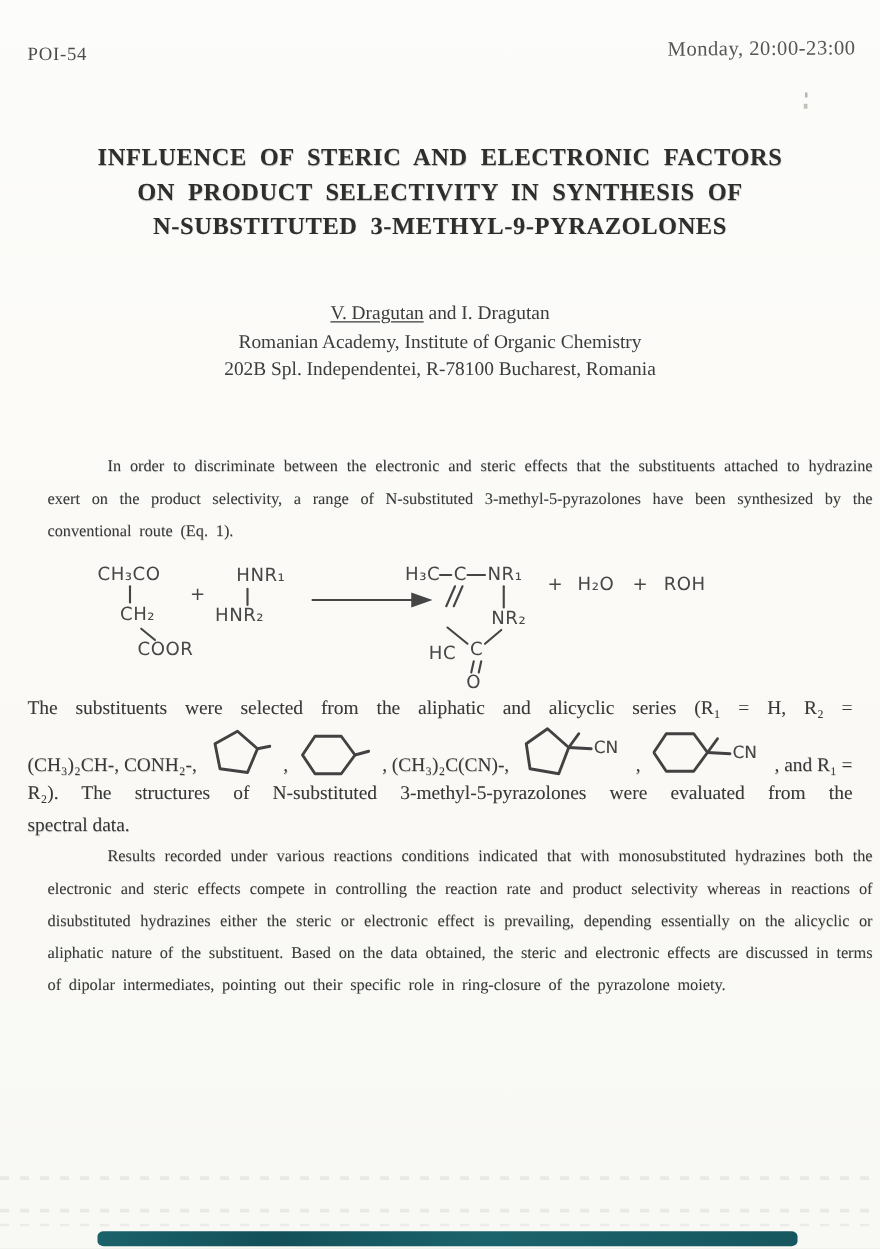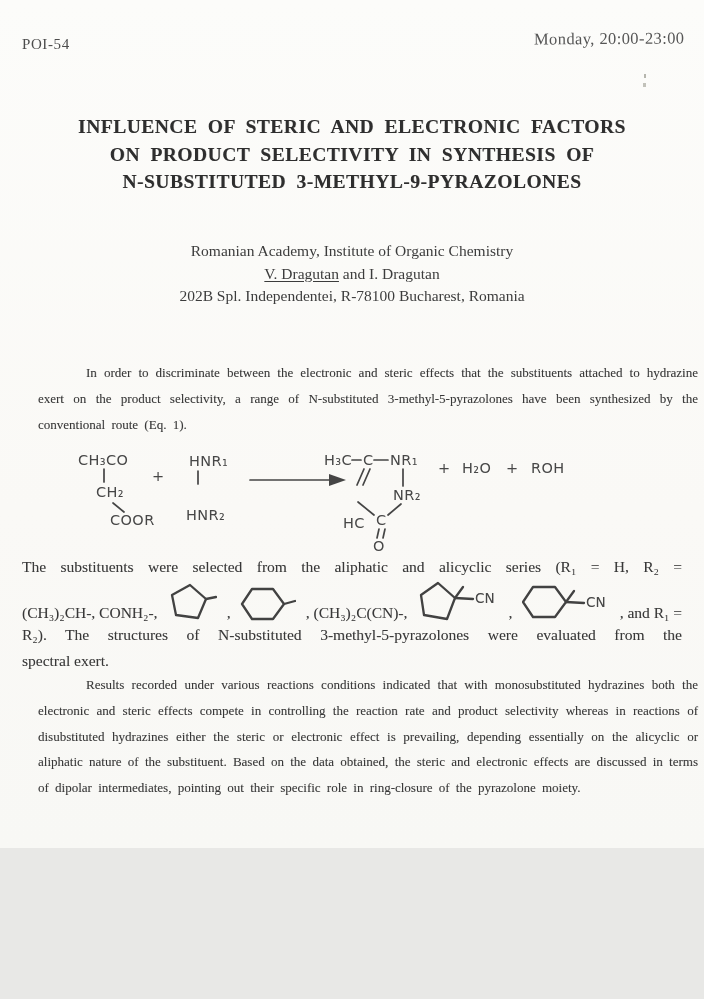--- a/index.html
+++ b/index.html
@@ -1,17 +1,17 @@
 <!DOCTYPE html>
 <html><head>
 <meta charset="utf-8">
 <style>
   html,body { margin:0; padding:0; background:#e8e8e6; }
   .page {
-    position:relative; width:704px; height:848px; margin:0 auto;
+    position:relative; width:704px; height:999px; margin:0 auto;
     background:linear-gradient(180deg,#fcfcfa 0%,#faf9f6 60%,#f8f8f5 100%);
     font-family:"Liberation Serif","DejaVu Serif",serif;
     color:#3a3a3a; overflow:hidden;
   }
   
   .session-code { position:absolute; left:22px; top:36px; font-size:15px; letter-spacing:.6px; color:#4c4c4c; }
   .session-sched { position:absolute; right:20px; top:29px; font-size:16.5px; letter-spacing:.4px; color:#565656; transform:rotate(-.4deg); }
   .speck { position:absolute; left:644px; top:74px; width:2px; height:4px; background:#b6b6ae; }
   .speck2 { position:absolute; left:643px; top:83px; width:3px; height:4px; background:#c2c2ba; }
   
@@ -60,24 +60,24 @@
   <span class="speck"></span>
   <span class="speck2"></span>
 
   <h1 class="title">
     <span>INFLUENCE OF STERIC AND ELECTRONIC FACTORS</span><br>
     <span>ON PRODUCT SELECTIVITY IN SYNTHESIS OF</span><br>
     <span>N-SUBSTITUTED 3-METHYL-9-PYRAZOLONES</span>
   </h1>
 
   <div class="authors">
-    <div>Romanian Academy, Institute of Organic Chemistry</div>
     <div>
       <span class="u">V. Dragutan</span><span> and I. Dragutan</span>
     </div>
+    <div>Romanian Academy, Institute of Organic Chemistry</div>
     <div>202B Spl. Independentei, R-78100 Bucharest, Romania</div>
   </div>
 
   <p class="para intro">In order to discriminate between the electronic and steric effects that the substituents attached to hydrazine exert on the product selectivity, a range of N-substituted 3-methyl-5-pyrazolones have been synthesized by the conventional route (Eq. 1).</p>
 
   <div class="equation">
     <svg class="bonds" width="704" height="118" viewBox="0 0 704 118">
       <g stroke="#454545" stroke-width="1.7" fill="none" stroke-linecap="round">
 
         <line x1="104" y1="29" x2="104" y2="42"></line>
@@ -97,21 +97,21 @@
         <line x1="379" y1="89" x2="377" y2="98"></line>
         <line x1="385" y1="89" x2="383" y2="98"></line>
       </g>
       <polygon points="329,34 346,40 329,46" fill="#454545"></polygon>
     </svg>
     <span class="eq-label" style="left:78px;  top:12px;">CH₃CO</span>
     <span class="eq-label" style="left:96px;  top:44px;">CH₂</span>
     <span class="eq-label" style="left:110px; top:72px;">COOR</span>
     <span class="eq-label" style="left:152px; top:28px;">+</span>
     <span class="eq-label" style="left:189px; top:13px;">HNR₁</span>
-    <span class="eq-label" style="left:186px; top:45px;margin-top:22px;">HNR₂</span>
+    <span class="eq-label" style="left:172px; top:45px;">HNR₂</span>
     <span class="eq-label" style="left:324px; top:12px;">H₃C</span>
     <span class="eq-label" style="left:363px; top:12px;">C</span>
     <span class="eq-label" style="left:390px; top:12px;">NR₁</span>
     <span class="eq-label" style="left:343px; top:45px;margin-top:30px;">HC</span>
     <span class="eq-label" style="left:393px; top:47px;">NR₂</span>
     <span class="eq-label" style="left:376px; top:72px;">C</span>
     <span class="eq-label" style="left:373px; top:98px;">O</span>
     <span class="eq-label" style="left:438px; top:20px;">+</span>
     <span class="eq-label" style="left:462px; top:20px;">H₂O</span>
     <span class="eq-label" style="left:506px; top:20px;">+</span>
@@ -157,21 +157,21 @@
             <polygon points="11,5 33,5 44,20 33,35 11,35 1,20"></polygon>
             <line x1="44" y1="20" x2="52" y2="9"></line>
             <line x1="44" y1="20" x2="62" y2="21"></line>
           </g>
         </svg>
         <span class="cn" style="left:64px;top:12px;">CN</span>
       </span>
       <span>, and R₁ =</span>
     </div>
     <div class="l3">R₂). The structures of N-substituted 3-methyl-5-pyrazolones were evaluated from the</div>
-    <div class="l4">spectral exert.</div>
+    <div class="l4">spectral data.</div>
   </div>
 
   <p class="para results">Results recorded under various reactions conditions indicated that with monosubstituted hydrazines both the electronic and steric effects compete in controlling the reaction rate and product selectivity whereas in reactions of disubstituted hydrazines either the steric or electronic effect is prevailing, depending essentially on the alicyclic or aliphatic nature of the substituent. Based on the data obtained, the steric and electronic effects are discussed in terms of dipolar intermediates, pointing out their specific role in ring-closure of the pyrazolone moiety.</p>
 
   <div class="streak s1"></div>
   <div class="streak s2"></div>
   <div class="streak s3"></div>
   <div class="bottom-bar"></div>
 
 </div>

